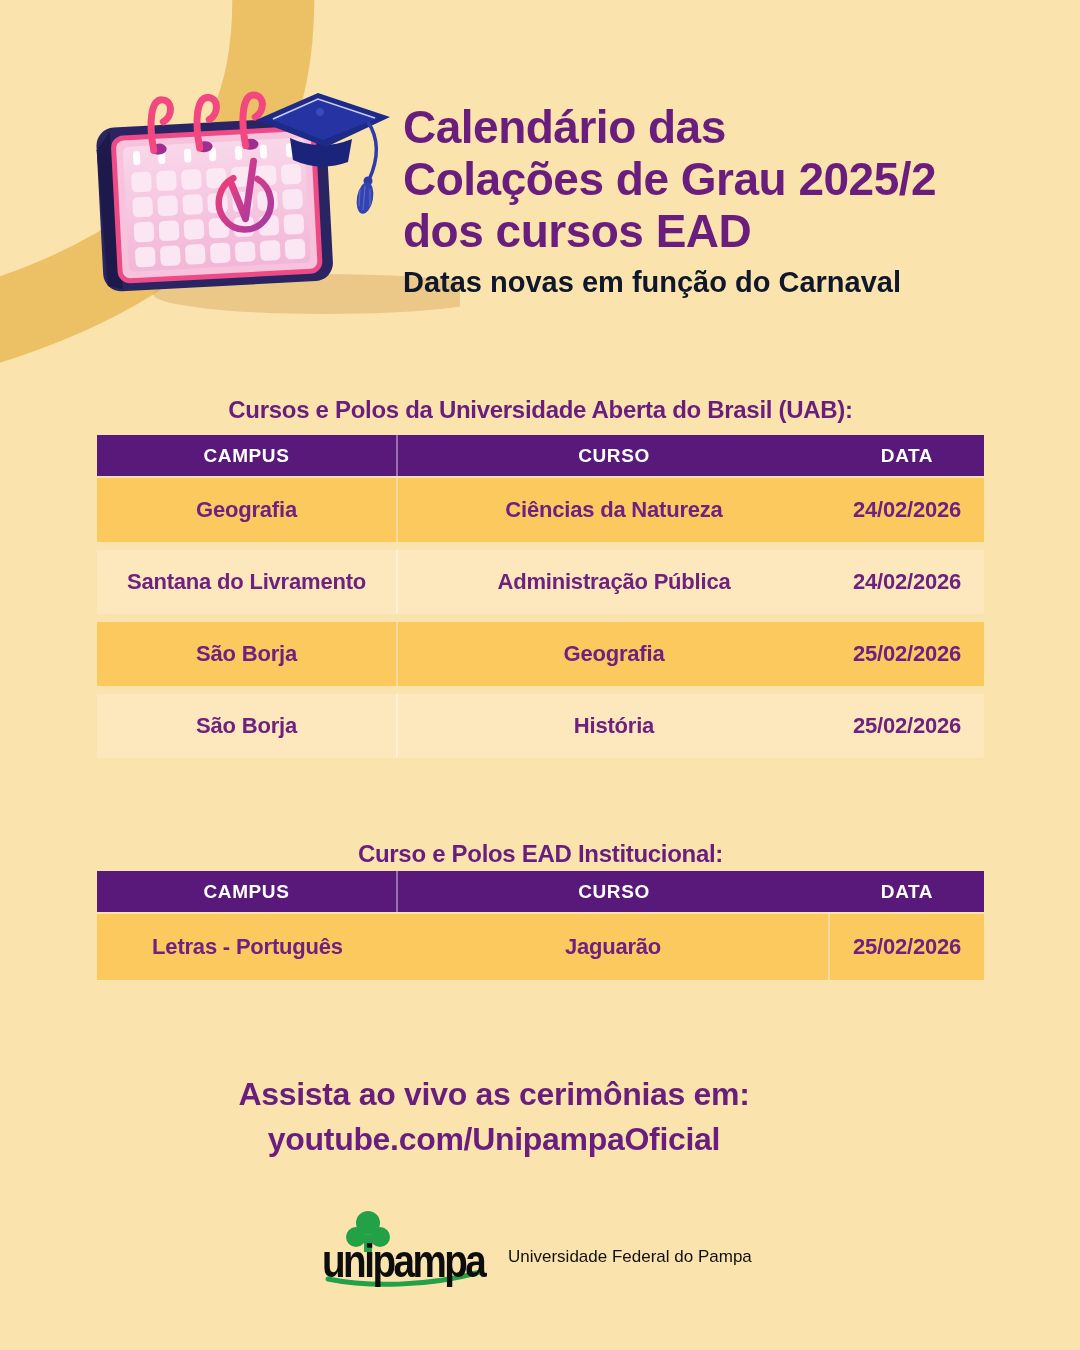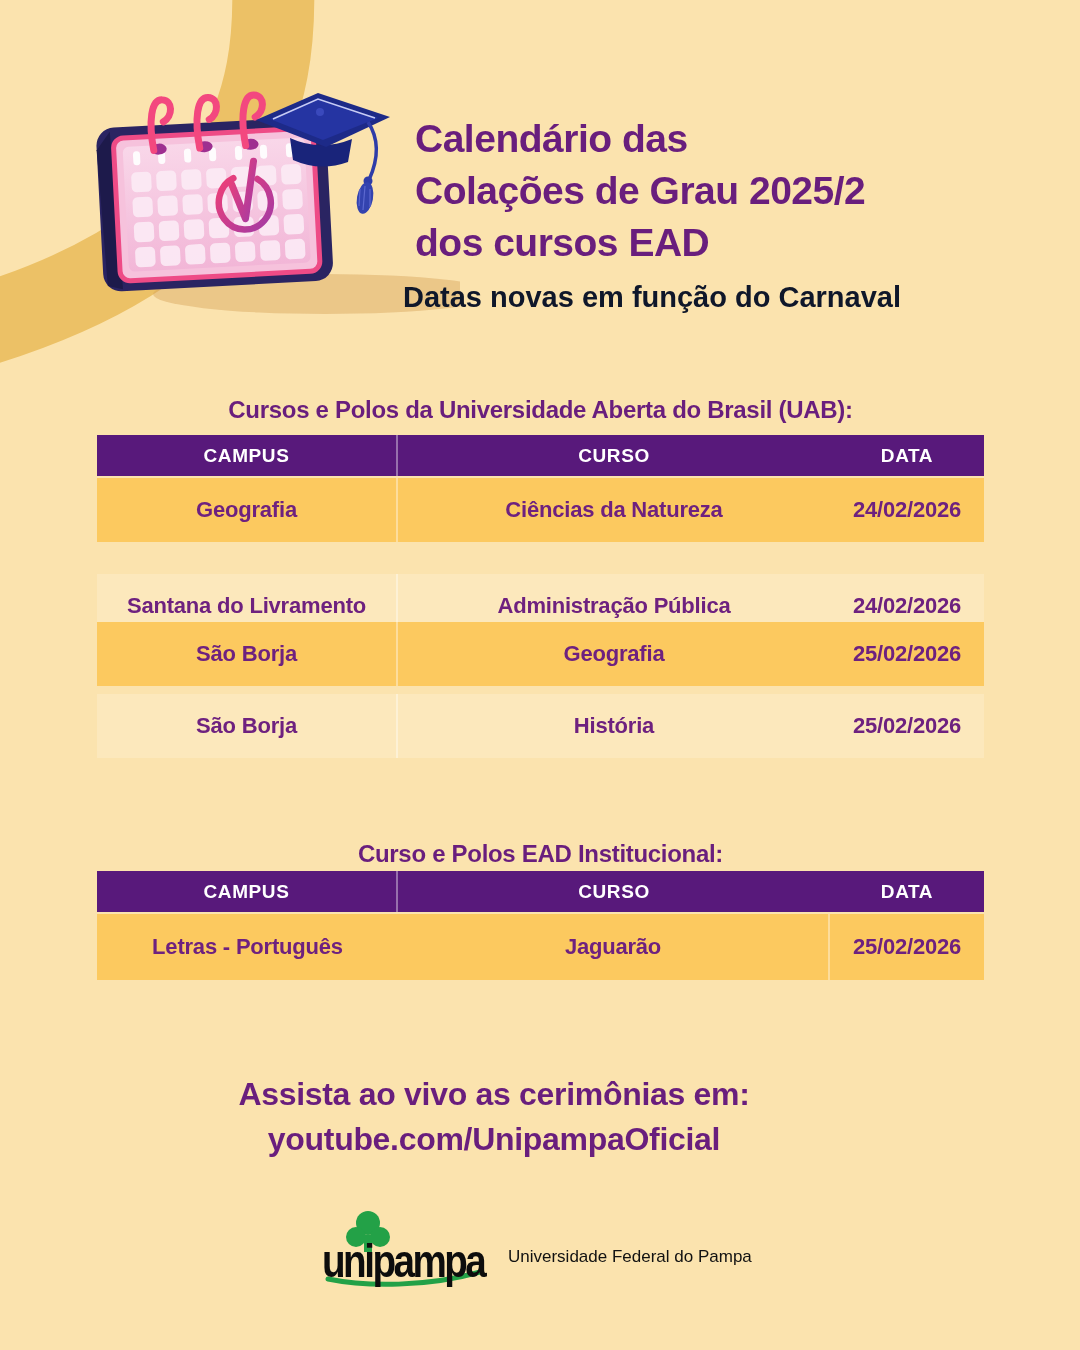--- a/index.html
+++ b/index.html
@@ -10,21 +10,21 @@
     position:relative;overflow:hidden;
   }
   .poster{position:absolute;inset:0;}
 
   
   .illustration{position:absolute;left:0;top:0;}
 
   
   .title-block{position:absolute;left:403px;top:101px;width:640px;}
   .page-title{
-    margin:12px;font-size:39px;line-height:52px;font-weight:800;
+    margin:0;font-size:46px;line-height:52px;font-weight:800;
     letter-spacing:-0.5px;color:#691E7D;white-space:pre-line;
   }
   .page-subtitle{
     margin-top:9px;font-size:29px;font-weight:700;color:#0f172a;
   }
 
   
   .section-title{
     position:absolute;left:97px;width:887px;text-align:center;
     font-size:24px;font-weight:700;color:#691E7D;letter-spacing:-0.3px;
@@ -51,21 +51,21 @@
   .t2 .trow{height:66px;}
   .r-dark{background:#FCC95F;}
   .r-light{background:#FCE8BC;}
   .td{
     display:flex;align-items:center;justify-content:center;
     color:#6E217F;font-size:22px;font-weight:700;letter-spacing:-0.2px;
   }
   .td.col-campus{border-right:2px solid rgba(255,255,255,0.38);}
 
   .t1 .row0{top:43px;}
-  .t1 .row1{top:115px;margin-top:24px;}
+  .t1 .row1{top:115px;}
   .t1 .row2{top:187px;}
   .t1 .row3{top:259px;}
   .t2 .row0{top:43px;}
 
   
   .cta{
     position:absolute;left:0;top:1072px;width:988px;text-align:center;
     color:#691E7D;font-weight:700;font-size:32px;line-height:45px;
     letter-spacing:-0.3px;
   }

